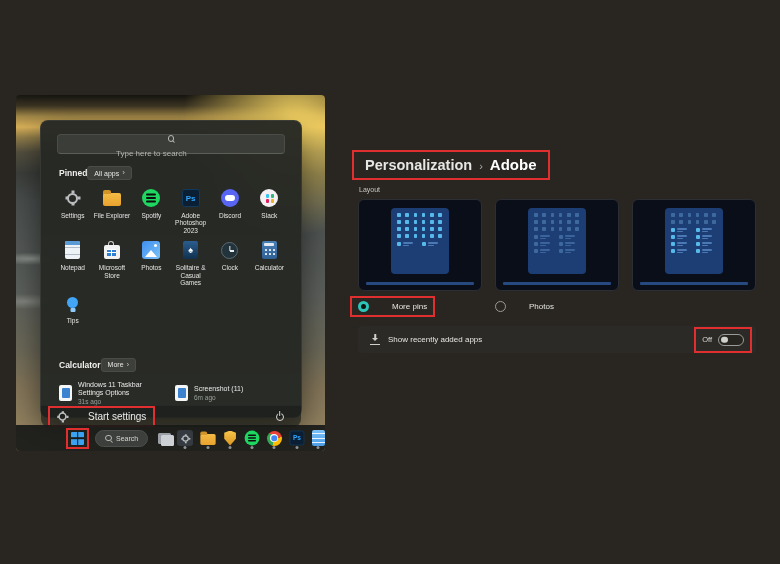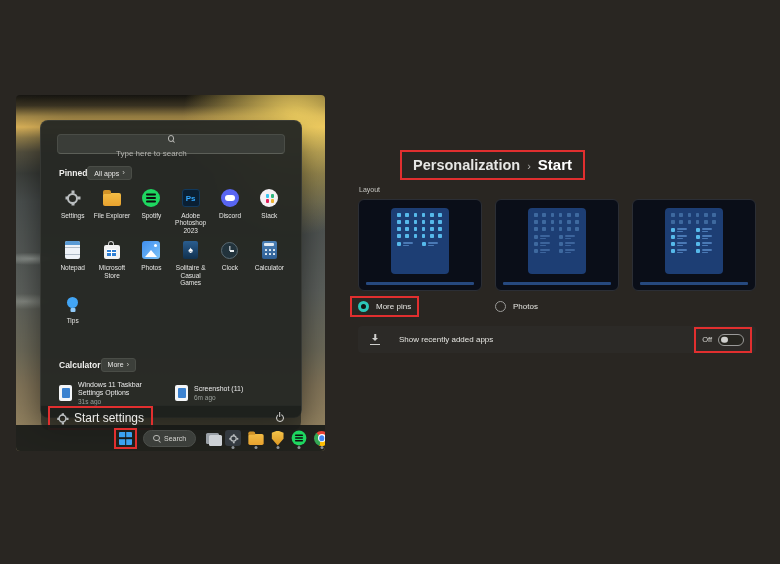--- a/index.html
+++ b/index.html
@@ -1,19 +1,19 @@
 <!DOCTYPE html>
 <html><head>
 <meta charset="utf-8">
 <style>
   html,body{margin:0;padding:0;}
   body{width:780px;height:564px;background:#292622;position:relative;overflow:hidden;
        font-family:"Liberation Sans","DejaVu Sans",sans-serif;-webkit-font-smoothing:antialiased;}
   #stage{position:absolute;inset:0;}
-  .rb{border:2px solid #e12f2f;margin-left:48px;}
+  .rb{border:2px solid #e12f2f;}
   button{font-family:inherit;cursor:pointer;}
 
   
   .shot{position:absolute;left:16px;top:95px;width:309px;height:356px;border-radius:4px;overflow:hidden;}
   .wall{position:absolute;inset:0;
     background:
       radial-gradient(circle at 90% 8%, rgba(250,216,100,.95), rgba(250,216,100,0) 26%),
       radial-gradient(ellipse 46px 9px at 5% 46%, rgba(215,222,215,.45), rgba(215,222,215,0) 70%),
       radial-gradient(ellipse 56px 11px at 3% 58%, rgba(200,206,198,.35), rgba(200,206,198,0) 70%),
       linear-gradient(180deg,#161511 0%,#3a3322 3%,#a08647 6%,#d8b058 9%,#8f7c49 12%,
@@ -95,21 +95,21 @@
   .rec-head{margin-top:24px;}
   .recrow{display:flex;padding:2px 18px 0;gap:8px;}
   .rec{flex:1;display:flex;align-items:center;gap:6px;}
   .rec-tx{display:flex;flex-direction:column;gap:2px;}
   .rec-t{font-size:7px;color:#eaeaea;line-height:1.1;}
   .rec-s{font-size:6.5px;color:#9aa09b;}
   .menubar{margin-top:auto;height:30px;background:rgba(25,27,24,.65);border-top:1px solid rgba(255,255,255,.04);
     border-radius:0 0 8px 8px;display:flex;align-items:center;justify-content:space-between;padding:0 16px;box-sizing:border-box;}
   .rb-inline{display:inline-flex;align-items:center;}
   .rb-ss{padding:3px 7px;margin-left:-9px;}
-  .ss-btn{display:flex;align-items:center;gap:6px;background:transparent;border:none;color:#ececea;font-size:12px;padding:0;}
+  .ss-btn{display:flex;align-items:flex-end;gap:20px;background:transparent;border:none;color:#ececea;font-size:10px;padding:0;}
   .g-sm{transform:scale(.75);}
   .pwr{width:11px;height:11px;position:relative;}
   .pwr::before{content:"";position:absolute;inset:1.5px;border:1.3px solid #d8d8d6;border-radius:50%;}
   .pwr::after{content:"";position:absolute;top:-0.5px;left:50%;transform:translateX(-50%);width:1.6px;height:5px;background:#d8d8d6;box-shadow:0 0 0 1px rgba(25,27,24,1);}
 
   
   .taskbar{position:absolute;left:0;right:0;bottom:0;height:26px;background:rgba(24,26,24,.93);
     display:flex;align-items:center;gap:6px;padding-left:50px;box-sizing:border-box;}
   .rb-win{padding:2px 3px;display:inline-flex;}
   .tb-btn{background:transparent;border:none;padding:0;display:flex;}
@@ -157,26 +157,26 @@
   .recB .ri-ic{background:#56b9ea;}
   .recD .ri-ic{background:#3e699f;}
   .ri-ls{display:flex;flex-direction:column;gap:1px;}
   .ri-l{height:1.2px;border-radius:1px;display:block;}
   .recB .ri-l{background:#4a79b5;}
   .recD .ri-l{background:#3c649c;}
   .ri-l.l1{width:10px;}
   .ri-l.l2{width:6px;}
   .radios{margin:7px 0 0 6px;display:flex;gap:13px;}
   .opt-cell{width:124px;box-sizing:border-box;}
-  .opt{display:inline-flex;align-items:center;gap:7px;font-size:8px;color:#e4e4e0;cursor:pointer;}
+  .opt{display:inline-flex;align-items:center;gap:23px;font-size:8px;color:#e4e4e0;cursor:pointer;}
   .radio{width:11px;height:11px;border-radius:50%;border:1px solid #9a9a98;background:transparent;box-sizing:border-box;flex:0 0 auto;}
   .radio.sel{border:3.5px solid #2cc5b7;background:#101211;}
   .rb-opt{padding:3px 6px;margin:-3px 0 0 -8px;}
   .toggle-row{margin:9px 0 0 6px;width:398px;height:27px;background:#2c2a27;border-radius:4px;
-    display:flex;align-items:center;gap:19px;padding:0 12px;box-sizing:border-box;}
+    display:flex;align-items:center;gap:8px;padding:0 12px;box-sizing:border-box;}
   .dl{width:10px;height:10px;border-bottom:1.4px solid #cfcfcd;position:relative;flex:0 0 auto;}
   .dl::before{content:"";position:absolute;left:50%;top:0;transform:translateX(-50%);width:1.5px;height:4.5px;background:#cfcfcd;}
   .dl::after{content:"";position:absolute;left:50%;top:4px;transform:translateX(-50%);width:0;height:0;
     border-left:3px solid transparent;border-right:3px solid transparent;border-top:3px solid #cfcfcd;}
   .tr-label{font-size:8px;color:#e4e4e0;}
   .tgl-box{margin-left:auto;gap:6px;padding:5px 6px;margin-right:-8px;}
   .tr-state{font-size:7.5px;color:#d8d8d4;}
   .toggle{width:26px;height:12px;border-radius:6px;border:1px solid #9a9a98;background:#26251f;position:relative;display:block;box-sizing:border-box;}
   .knob{position:absolute;left:2px;top:50%;transform:translateY(-50%);width:6.5px;height:6.5px;border-radius:50%;background:#d0d0ce;display:block;}
 </style>
@@ -364,21 +364,21 @@
           <span class="i-bluedoc"></span>
         </button>
     </div>
   </div>
 
   <div class="settings">
     <div class="rb crumb-box">
       <div class="crumb">
         <span class="c-parent">Personalization</span>
         <span class="c-sep">›</span>
-        <span class="c-cur">Start</span>
+        <span class="c-cur">Adobe</span>
       </div>
     </div>
 
     <div class="sec-label">Layout</div>
 
     <div class="cards">
       <div class="card pinsB recB">
         <div class="mini">
           <div class="pingrid" style="display: grid; grid-template-columns: repeat(6, auto); gap: 3.5px;">
               <i class="mini-pin"></i>

